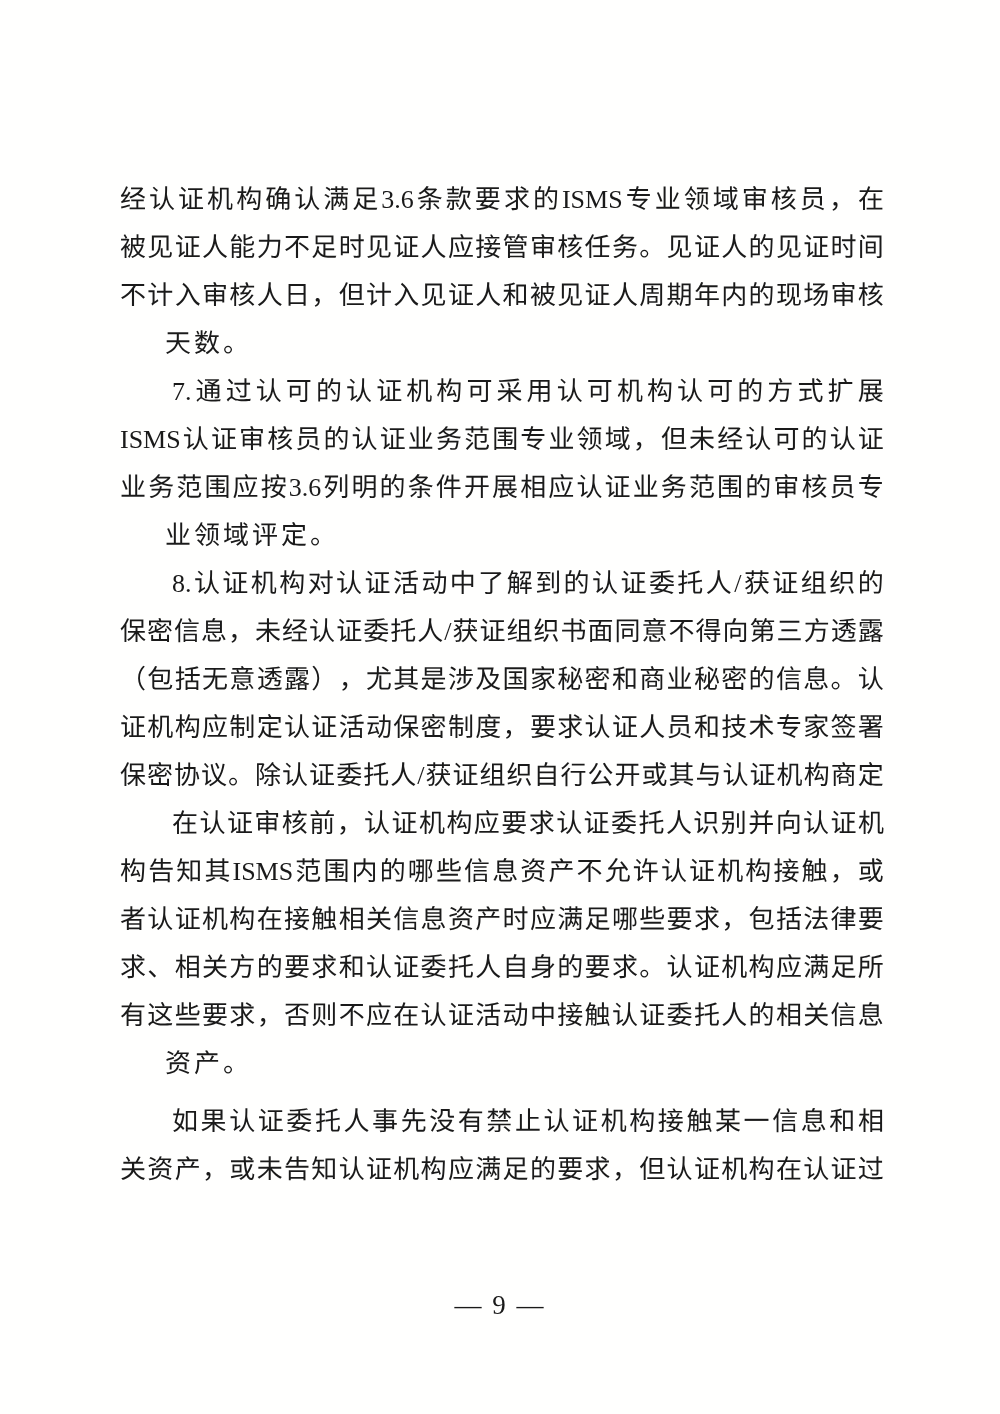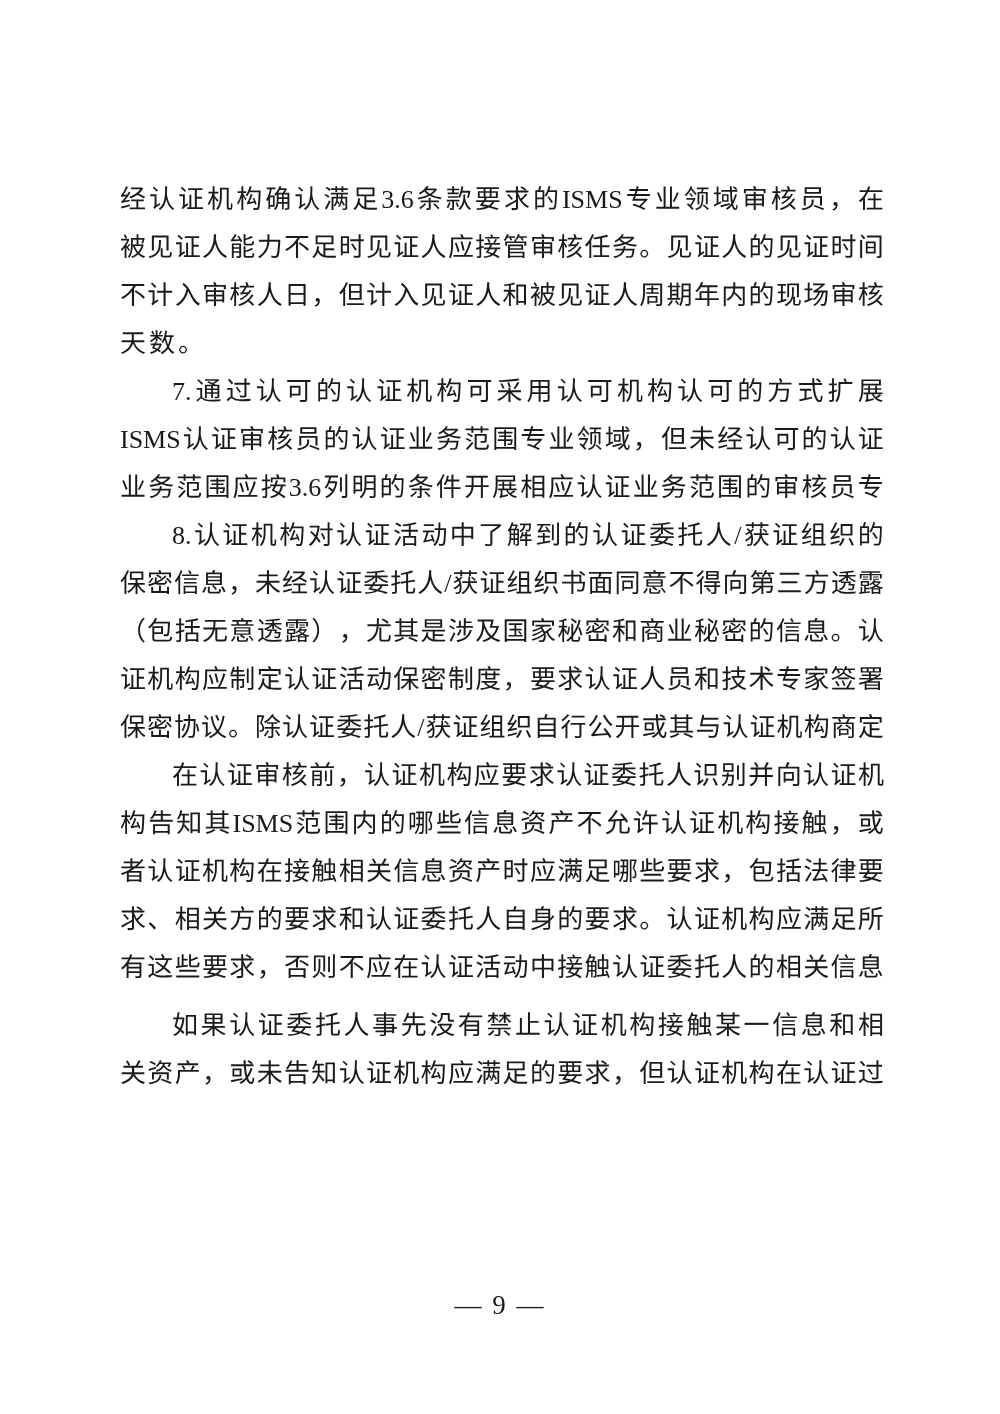--- a/index.html
+++ b/index.html
@@ -37,20 +37,21 @@
     justify-content: space-between;
   }
   .line.just span {
     flex: 0 0 auto;
     white-space: pre;
   }
   
   .line.end {
     letter-spacing: 3px;
     text-align: left;
+    margin-left: 45px;
   }
   
   .line.ind { padding-left: 52px; }
   .footer {
     position: absolute;
     left: 0;
     top: 1290px;
     width: 100%;
     text-align: center;
     font-size: 27px;
@@ -230,20 +231,21 @@
           <span>业</span>
           <span>务</span>
           <span>范</span>
           <span>围</span>
           <span>的</span>
           <span>审</span>
           <span>核</span>
           <span>员</span>
           <span>专</span>
         </div>
+        <div class="line end">业领域评定。</div>
       </div>
       <div class="para">
         <div class="line just ind">
           <span>8.</span>
           <span>认</span>
           <span>证</span>
           <span>机</span>
           <span>构</span>
           <span>对</span>
           <span>认</span>
@@ -530,20 +532,21 @@
           <span>证</span>
           <span>委</span>
           <span>托</span>
           <span>人</span>
           <span>的</span>
           <span>相</span>
           <span>关</span>
           <span>信</span>
           <span>息</span>
         </div>
+        <div class="line end">资产。</div>
       </div>
       <div class="para spaced">
         <div class="line just ind">
           <span>如</span>
           <span>果</span>
           <span>认</span>
           <span>证</span>
           <span>委</span>
           <span>托</span>
           <span>人</span>

